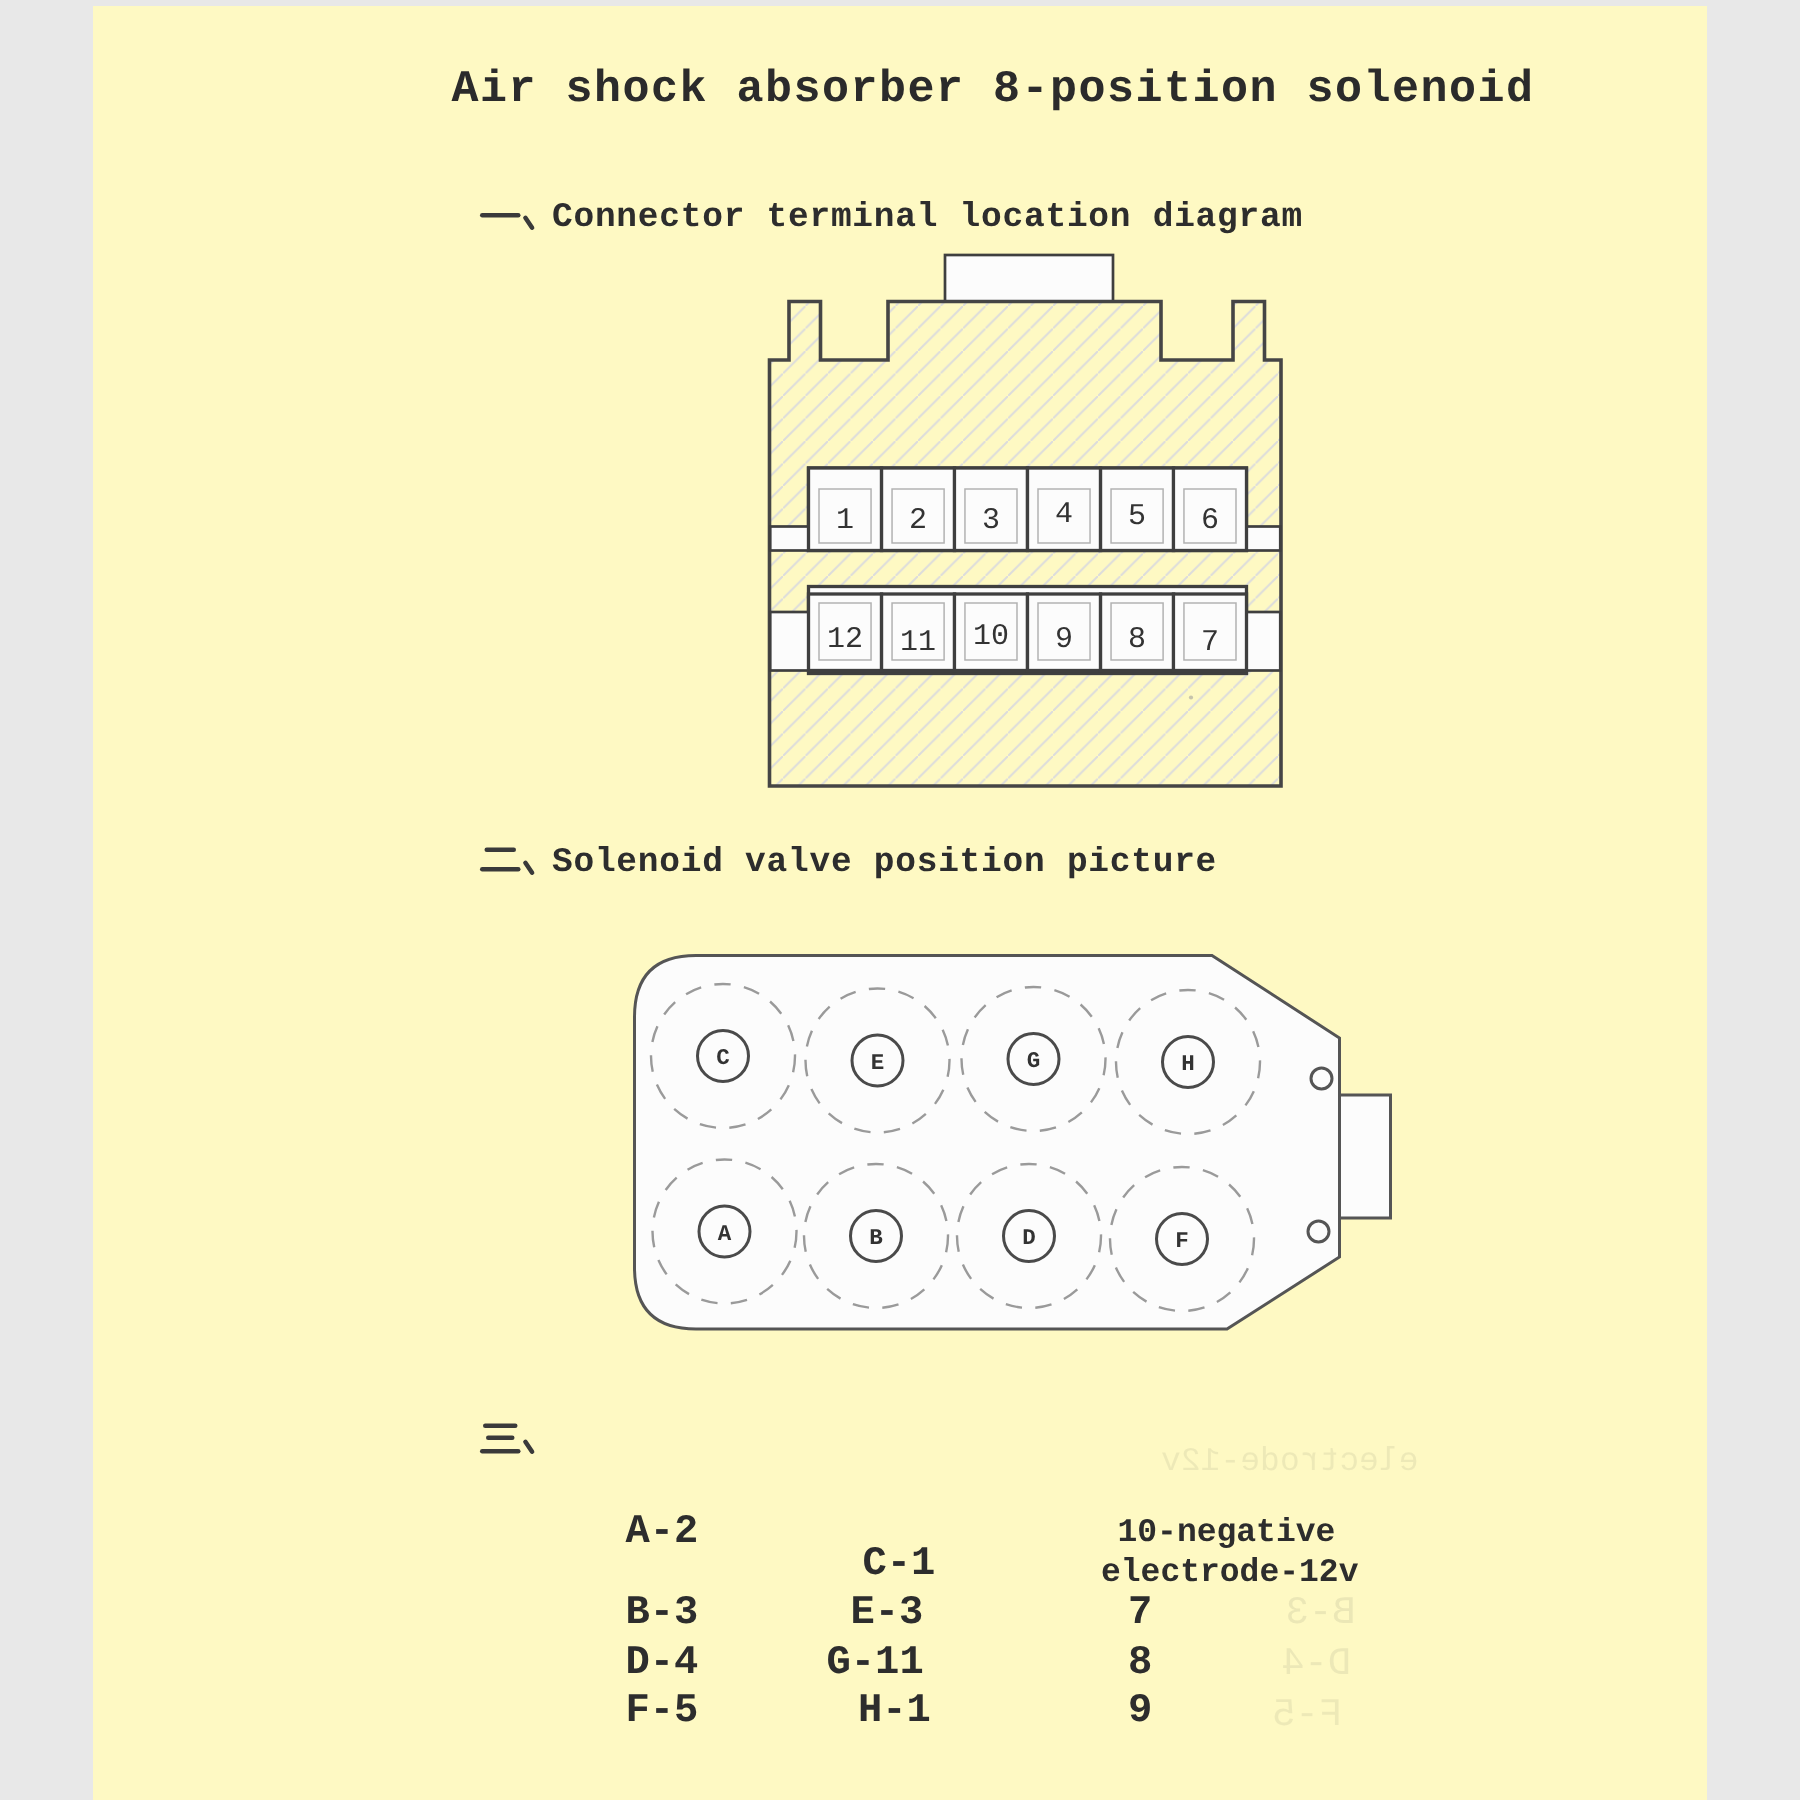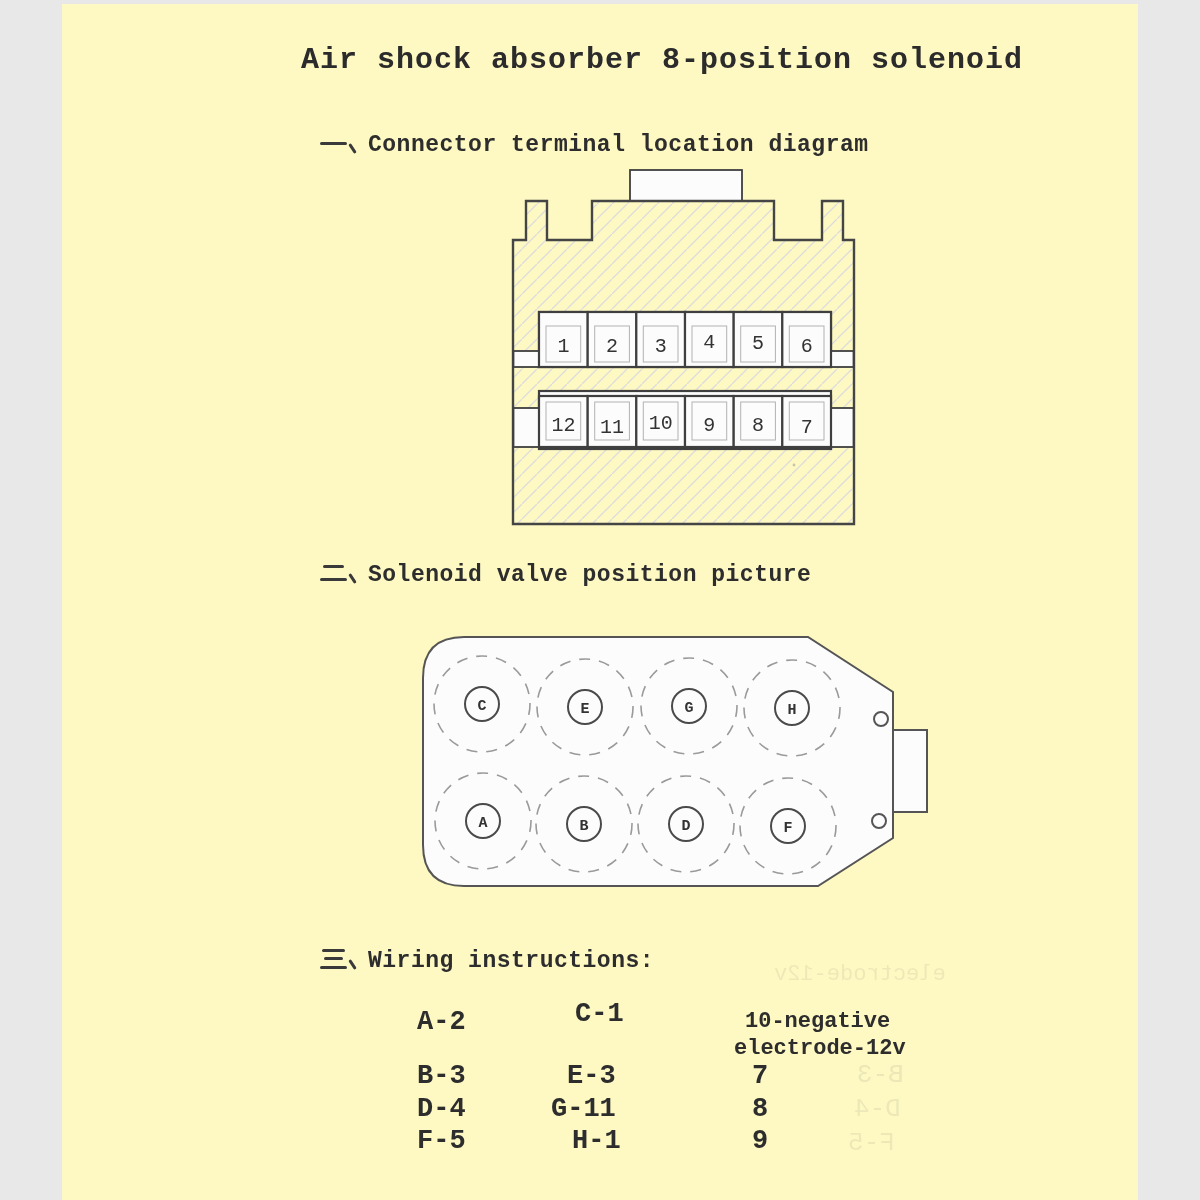--- a/index.html
+++ b/index.html
@@ -45,21 +45,21 @@
   .valve-outline{fill:#fcfcfc; stroke:#555; stroke-width:2;}
   .dashcircle{fill:none; stroke:#9a9a9a; stroke-width:1.6; stroke-dasharray:11 9;}
   .lettercircle{fill:#fcfcfc; stroke:#4a4a4a; stroke-width:2;}
   .vletter{font-family:"Liberation Mono","DejaVu Sans Mono",monospace;
         font-size:15px; font-weight:bold; fill:#333; text-anchor:middle;}
   
   .item{position:absolute; font-size:27px; line-height:1.1; color:#2d2d2d; white-space:nowrap;font-weight:bold;}
   .small{font-size:22px;}
   .i-a2{left:355px; top:1004px;} .i-b3{left:355px; top:1058px;}
   .i-d4{left:355px; top:1091px;} .i-f5{left:355px; top:1123px;}
-  .i-c1{left:513px; top:996px;} .i-e12{left:505px; top:1058px;}
+  .i-c1{left:513px; top:1025px;} .i-e12{left:505px; top:1058px;}
   .i-g11{left:489px; top:1091px;text-align:center;} .i-h6{left:510px; top:1123px;}
   .i-neg1{left:683px; top:1006px;} .i-neg2{left:672px; top:1033px;}
   .i-7{left:690px; top:1058px;} .i-8{left:690px; top:1091px;} .i-9{left:690px; top:1123px;}
   
   .ghost{position:absolute; transform:scaleX(-1); color:#7d7d6a; white-space:nowrap;}
   .g0{left:712px; top:958px; font-size:22px; opacity:0.12;}
   .g1{left:795px; top:1056px; font-size:26px; opacity:0.14;}
   .g2{left:792px; top:1090px; font-size:26px; opacity:0.13;}
   .g3{left:786px; top:1124px; font-size:26px; opacity:0.12;}
 </style>
@@ -217,21 +217,21 @@
       </g>
       <g>
         <circle class="dashcircle" cx="376" cy="202" r="48"></circle>
         <circle class="lettercircle" cx="376" cy="202" r="17"></circle>
         <text class="vletter" x="376" y="207.5">F</text>
       </g>
     </g>
   </svg>
 
   <div class="heading h3">
-    <span class="marker"><span class="cjk cjk-three"><i class="bar b1"></i><i class="bar b2"></i><i class="bar b3"></i></span><span class="dun"></span></span><span>Wiring instructions:</span>
+    <span class="marker"><span class="cjk cjk-three"><i class="bar b1"></i><i class="bar b2"></i><i class="bar b3"></i></span><span class="dun"></span></span>
   </div>
 
   <div class="item i-a2">A-2</div>
   <div class="item i-b3">B-3</div>
   <div class="item i-d4">D-4</div>
   <div class="item i-f5">F-5</div>
 
   <div class="item i-c1">C-1</div>
   <div class="item i-e12">E-3</div>
   <div class="item i-g11">G-11</div>

